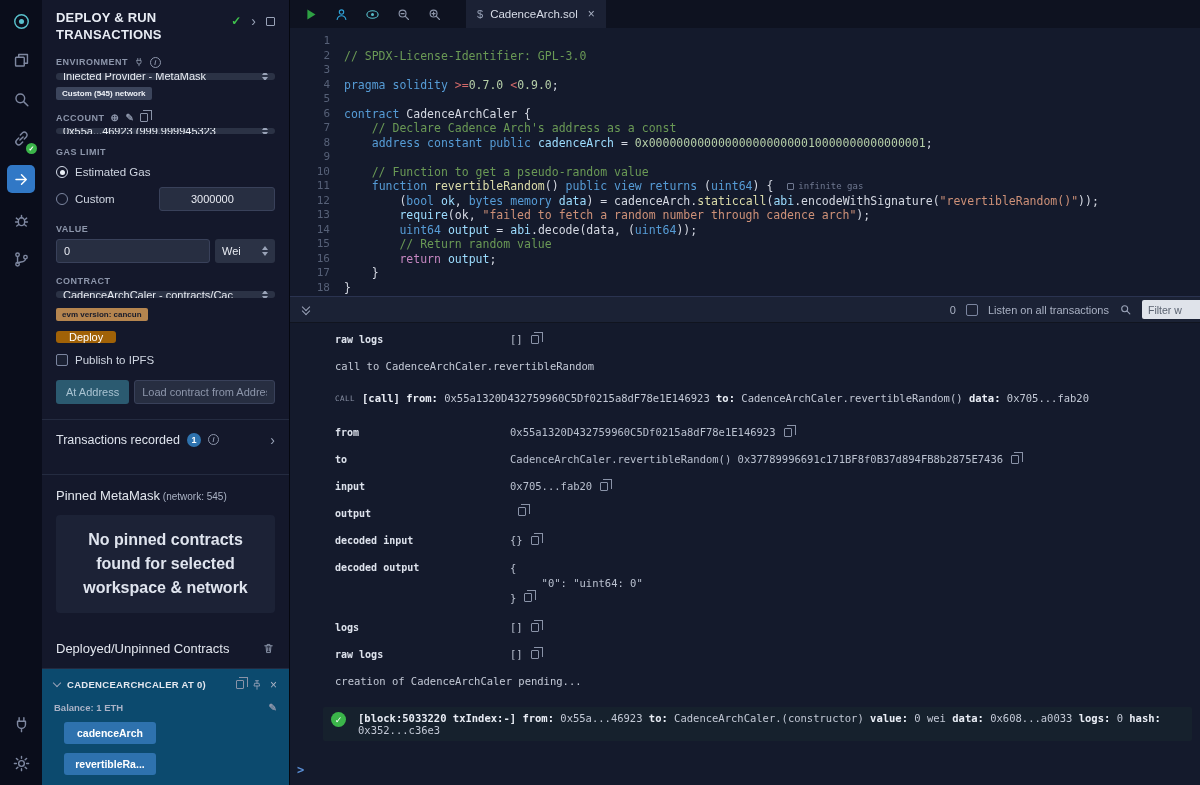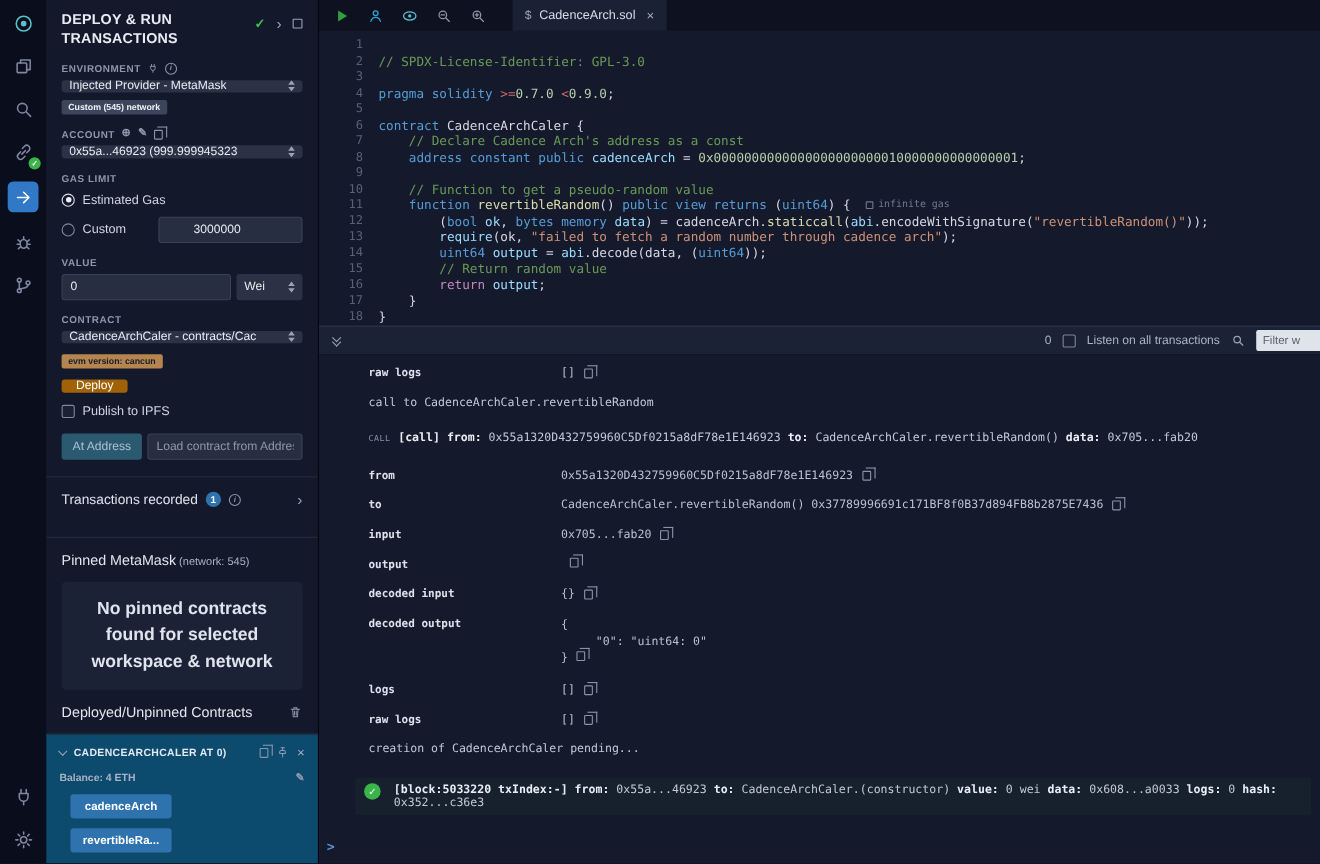--- a/index.html
+++ b/index.html
@@ -45,21 +45,21 @@
   .btn-deploy{background:#a16207;color:#fff;border:none;border-radius:3px;height:22px;padding:0 13px;font-size:11px;margin-top:10px;align-self:flex-start;cursor:pointer;font-family:"Liberation Sans",sans-serif}
   .pubrow{display:flex;align-items:center;gap:7px;margin-top:11px;color:#cfd5e1}
   .atrow{display:flex;gap:5px;margin-top:14px}
   .btn-at{background:#2b5a70;color:#a9c3d2;height:24px;padding:0 10px;border-radius:3px;font-size:11px;border:none;flex:none;cursor:pointer;font-family:"Liberation Sans",sans-serif}
   .hr{height:1px;background:#242b40;margin:15px -14px 0;flex:none}
   .trow{display:flex;align-items:center;gap:7px;padding:13px 0 12px;font-size:12.5px;color:#dde2ec}
   .cnt{width:14px;height:14px;border-radius:50%;background:#2e72ae;color:#fff;font-size:9px;font-weight:bold;display:flex;align-items:center;justify-content:center}
   .h2{font-size:13px;color:#e2e6ee}
   .h2 .sub{font-size:10px;color:#aab2c4}
   .ebox{background:#1c2236;border-radius:4px;padding:13px 16px;text-align:center;font-size:16px;font-weight:bold;color:#dfe4ee;line-height:1.5;margin-top:12px}
-  .deprow{display:flex;align-items:center;margin-top:13px}
+  .deprow{display:flex;align-items:center;margin-top:28px}
   .deprow svg{width:13px;height:13px;stroke:#8d96ab;fill:none;stroke-width:1.7;stroke-linecap:round;margin-left:auto;cursor:pointer}
   .card{margin:12px -14px 0;background:#0c4a6e;border-top:1px solid #232a40;padding:10px 12px;flex:1}
   .chead{display:flex;align-items:center;gap:7px;color:#dfe4ee}
   .chv{width:6px;height:6px;border-left:1.6px solid #9aa3b8;border-bottom:1.6px solid #9aa3b8;transform:rotate(-45deg);flex:none;margin-top:-3px}
   .cname{font-size:9.5px;font-weight:bold;letter-spacing:.3px;flex:1;overflow:hidden;white-space:nowrap;color:#e4e8f0}
   .chead svg{width:12px;height:12px;stroke:#9aa3b8;fill:none;stroke-width:1.7;stroke-linecap:round;flex:none;cursor:pointer}
   .x-ic{color:#aab2c4;font-size:12px;line-height:12px;cursor:pointer}
   .balrow{display:flex;align-items:center;margin-top:11px;font-size:9.5px;font-weight:bold;color:#a9b2c6}
   .btn-fn{display:block;background:#2e72ae;color:#fff;border:none;border-radius:3px;height:22px;width:92px;overflow:hidden;text-overflow:ellipsis;white-space:nowrap;font-size:10.5px;font-weight:bold;margin:9px 0 0 10px;padding:0 8px;text-align:center;cursor:pointer;font-family:"Liberation Sans",sans-serif}
   .cp{position:relative;width:8px;height:9px;border:1px solid #8a93a8;display:inline-block;border-radius:1px;flex:none;cursor:pointer}
@@ -217,21 +217,21 @@
     </div>
 
     <div class="slab">GAS LIMIT</div>
     <div class="radrow" style="margin-top:4px">
       <span class="rad on"></span>
       <span>Estimated Gas</span>
     </div>
     <div class="radrow">
       <span class="rad"></span>
       <span>Custom</span>
-      <input class="inp" style="margin-left: auto; width: 131px; padding-left: 31px;" value="3000000">
+      <input class="inp" style="margin-left: auto; width: 116px; padding-left: 31px;" value="3000000">
     </div>
 
     <div class="slab">VALUE</div>
     <div style="display:flex;gap:5px">
       <input class="inp" style="flex: 1 1 0%;" value="0">
       <div class="sel" style="width:60px;height:24px">
         <span class="txt">Wei</span>
         <span class="car">
             <span class="tri-u"></span>
             <span class="tri-d"></span>
@@ -288,21 +288,21 @@
       <div class="chead">
         <span class="chv"></span>
         <span class="cname">CADENCEARCHCALER AT 0)</span>
         <span class="cp"></span>
         <svg viewBox="0 0 24 24">
             <path d="M9 3.5h6M12 3.5v5M8 8.5h8l1.2 5.5H6.8zM12 14v6.5"></path>
           </svg>
         <span class="x-ic">×</span>
       </div>
       <div class="balrow">
-        <span>Balance: 4 ETH</span>
+        <span>Balance: 1 ETH</span>
         <span class="pencil">✎</span>
       </div>
       <button class="btn-fn">cadenceArch</button>
       <button class="btn-fn">revertibleRa...</button>
     </div>
   </section>
 
   <main class="main">
 
     <div class="tabbar">

